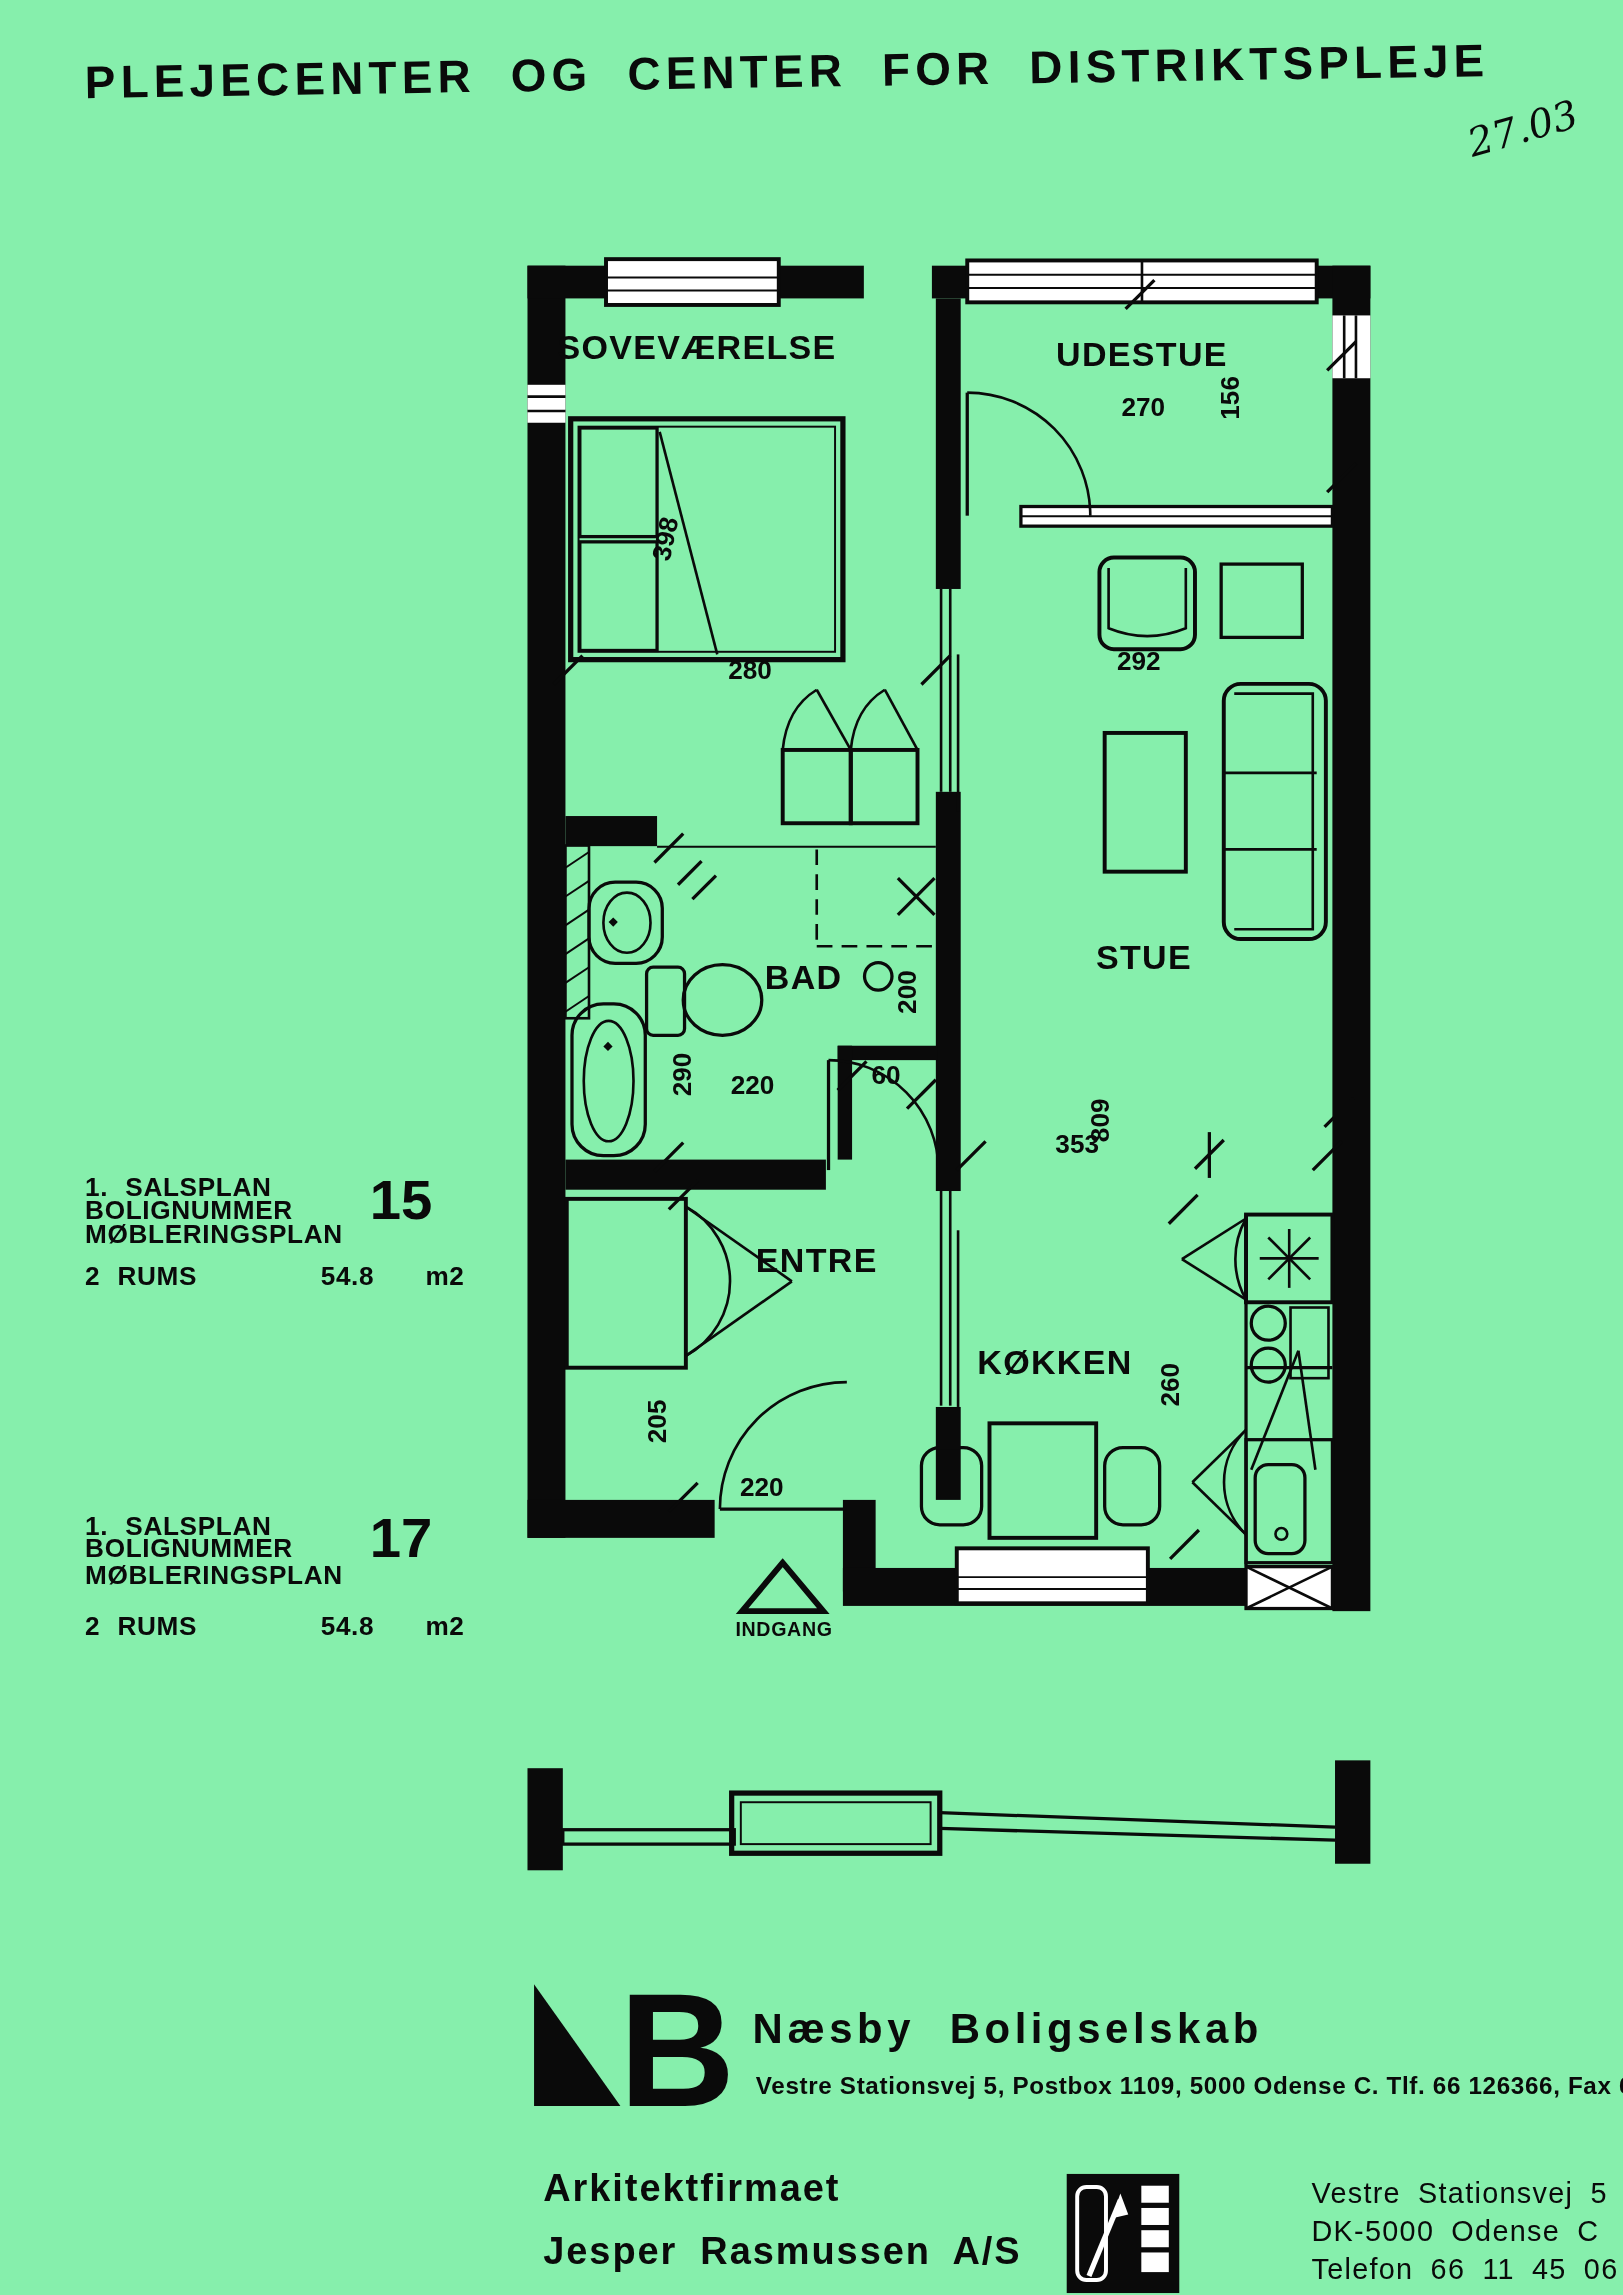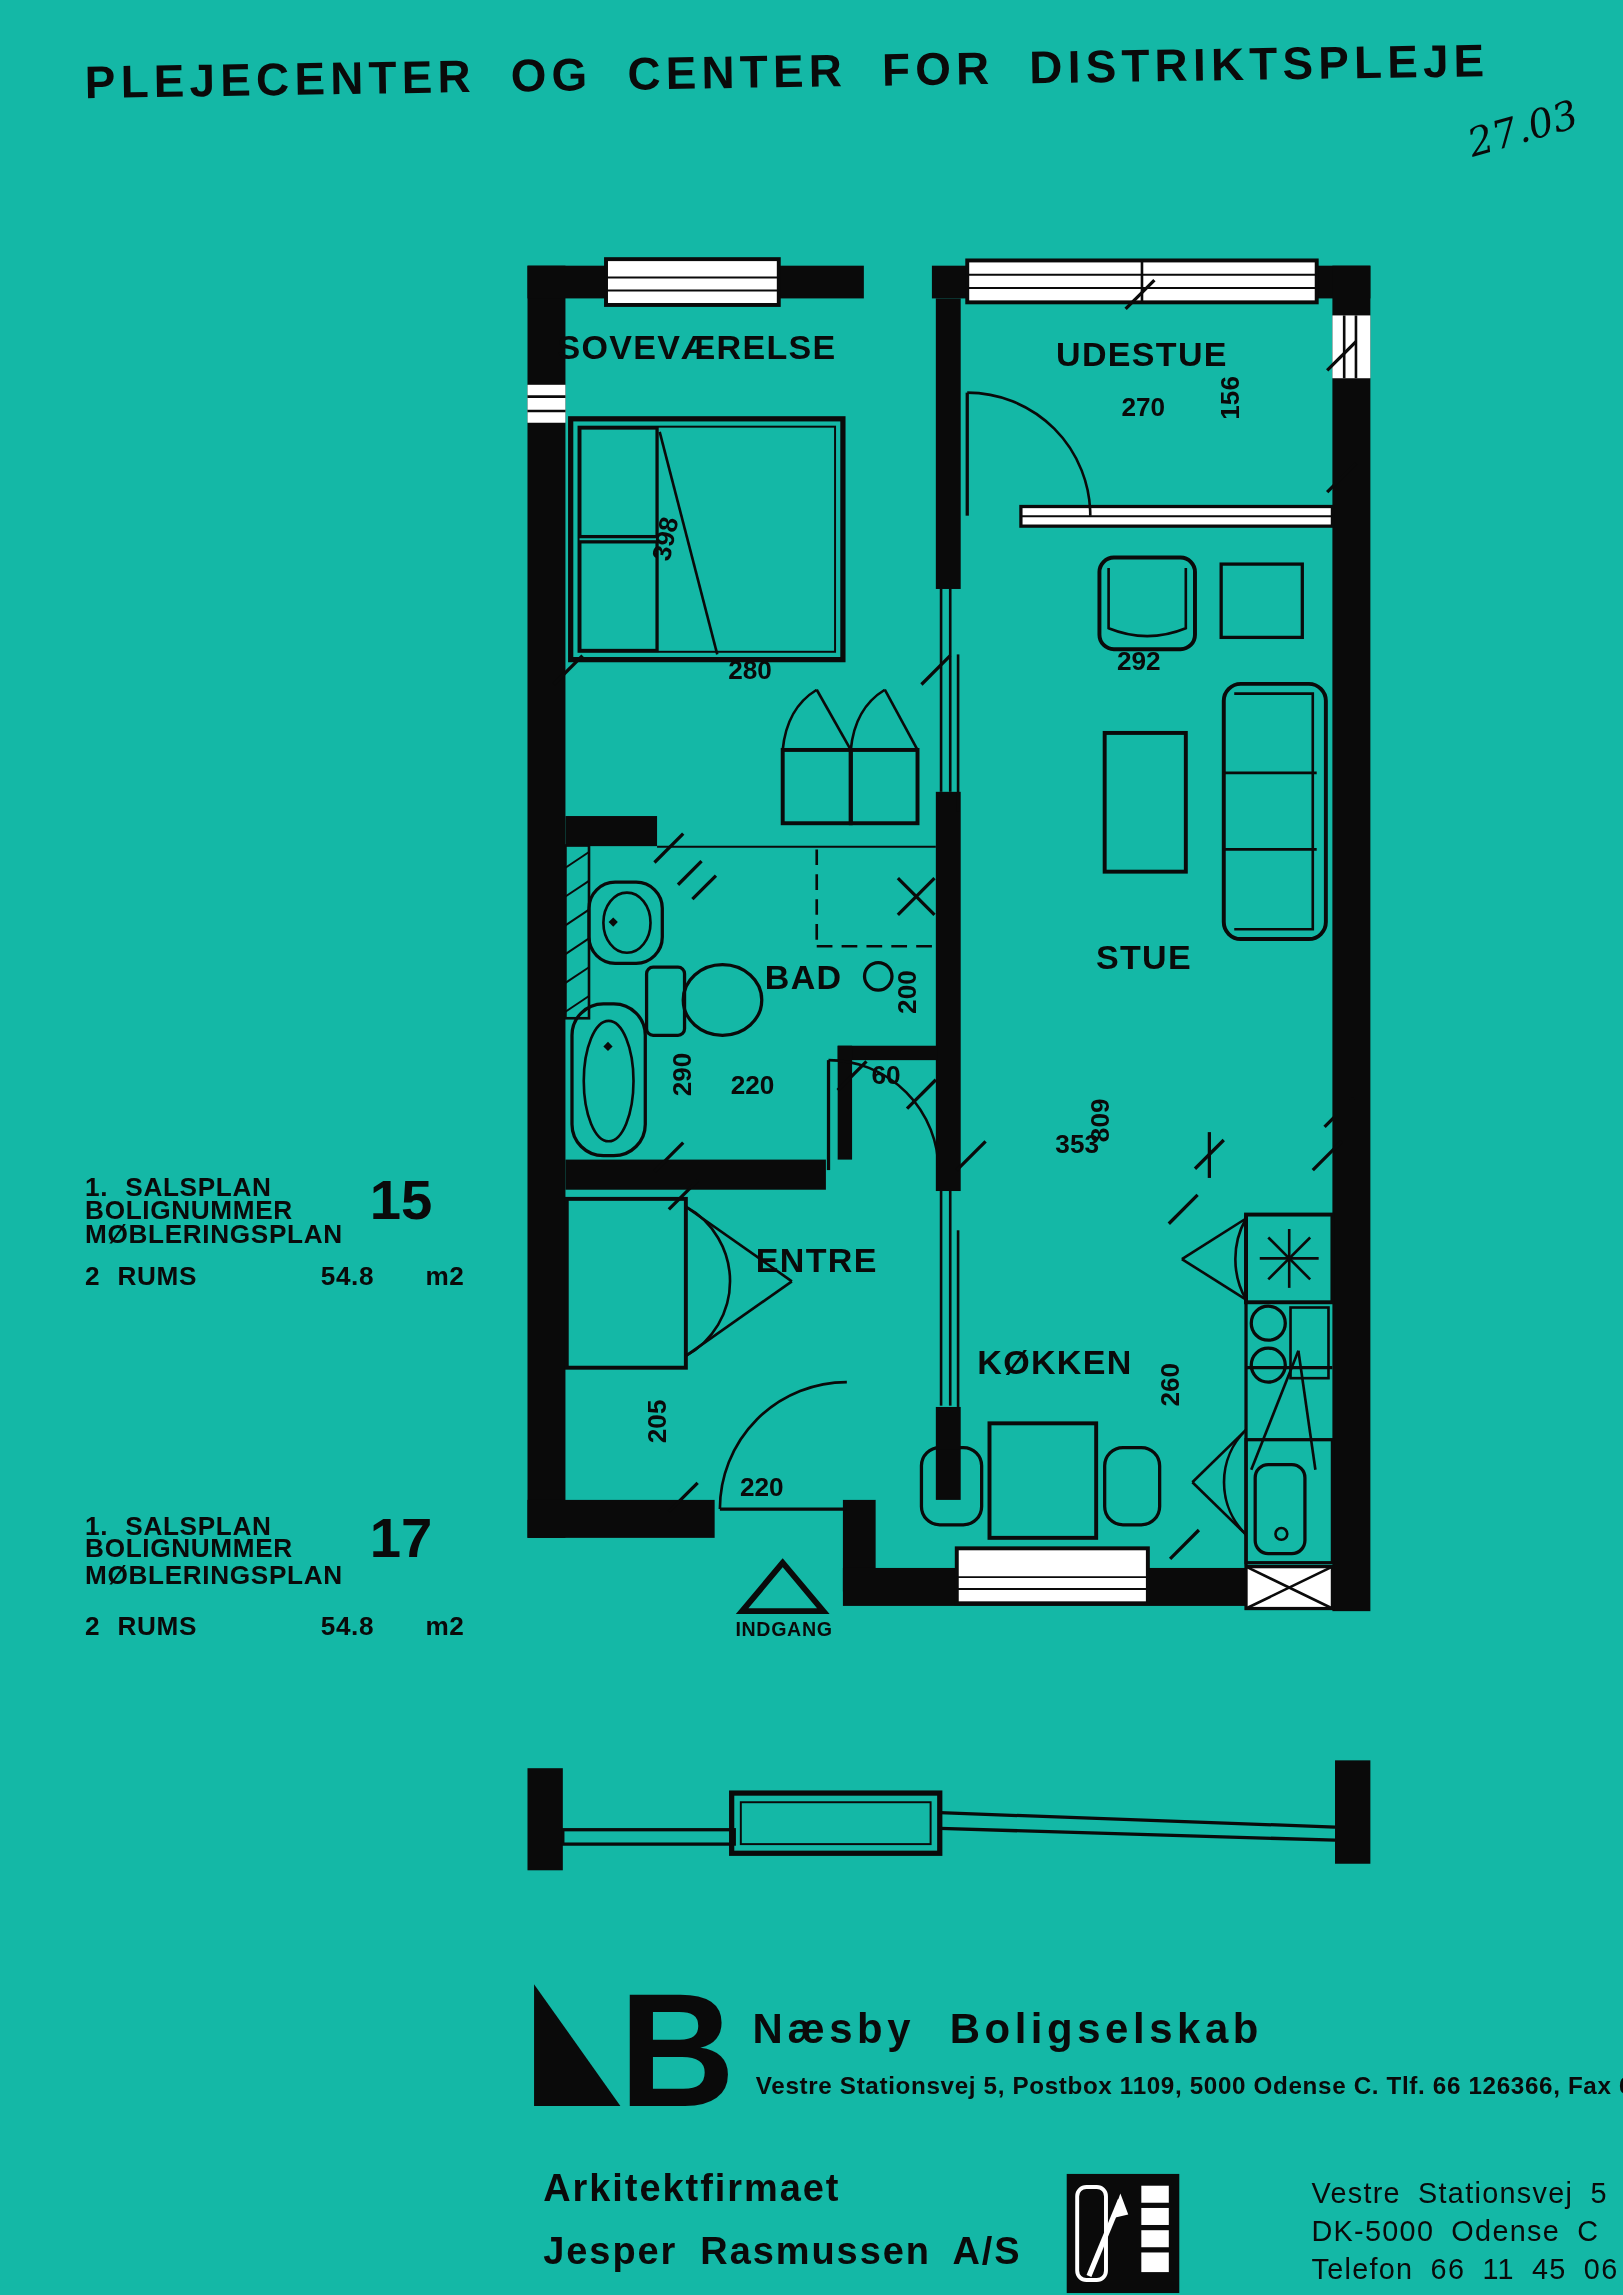--- a/index.html
+++ b/index.html
@@ -1,16 +1,16 @@
 <!DOCTYPE html>
 <html style="font-size:10.5px"><head>
 <meta charset="utf-8">
 <style>
   html,body{margin:0;padding:0;background:#e8e8e4;}
-  #page{position:relative;width:1623px;height:2295px;background:#14b8a6;overflow:hidden;
+  #page{position:relative;width:1623px;height:2295px;background:#86efac;overflow:hidden;
         font-family:"Liberation Sans", sans-serif;}
   svg{position:absolute;left:0;top:0;}
   
   .wall{fill:#0a0a0a;}
   .ln{stroke:#0a0a0a;fill:none;}
   .w3{stroke-width:3;} .w4{stroke-width:4;} .w5{stroke-width:5;} .w6{stroke-width:6;} .w8{stroke-width:8;} .w9{stroke-width:9;}
   .dash{stroke-dasharray:24 14;}
   .whitefill{fill:#ffffff;}
   
   text{fill:#0a0a0a;}

